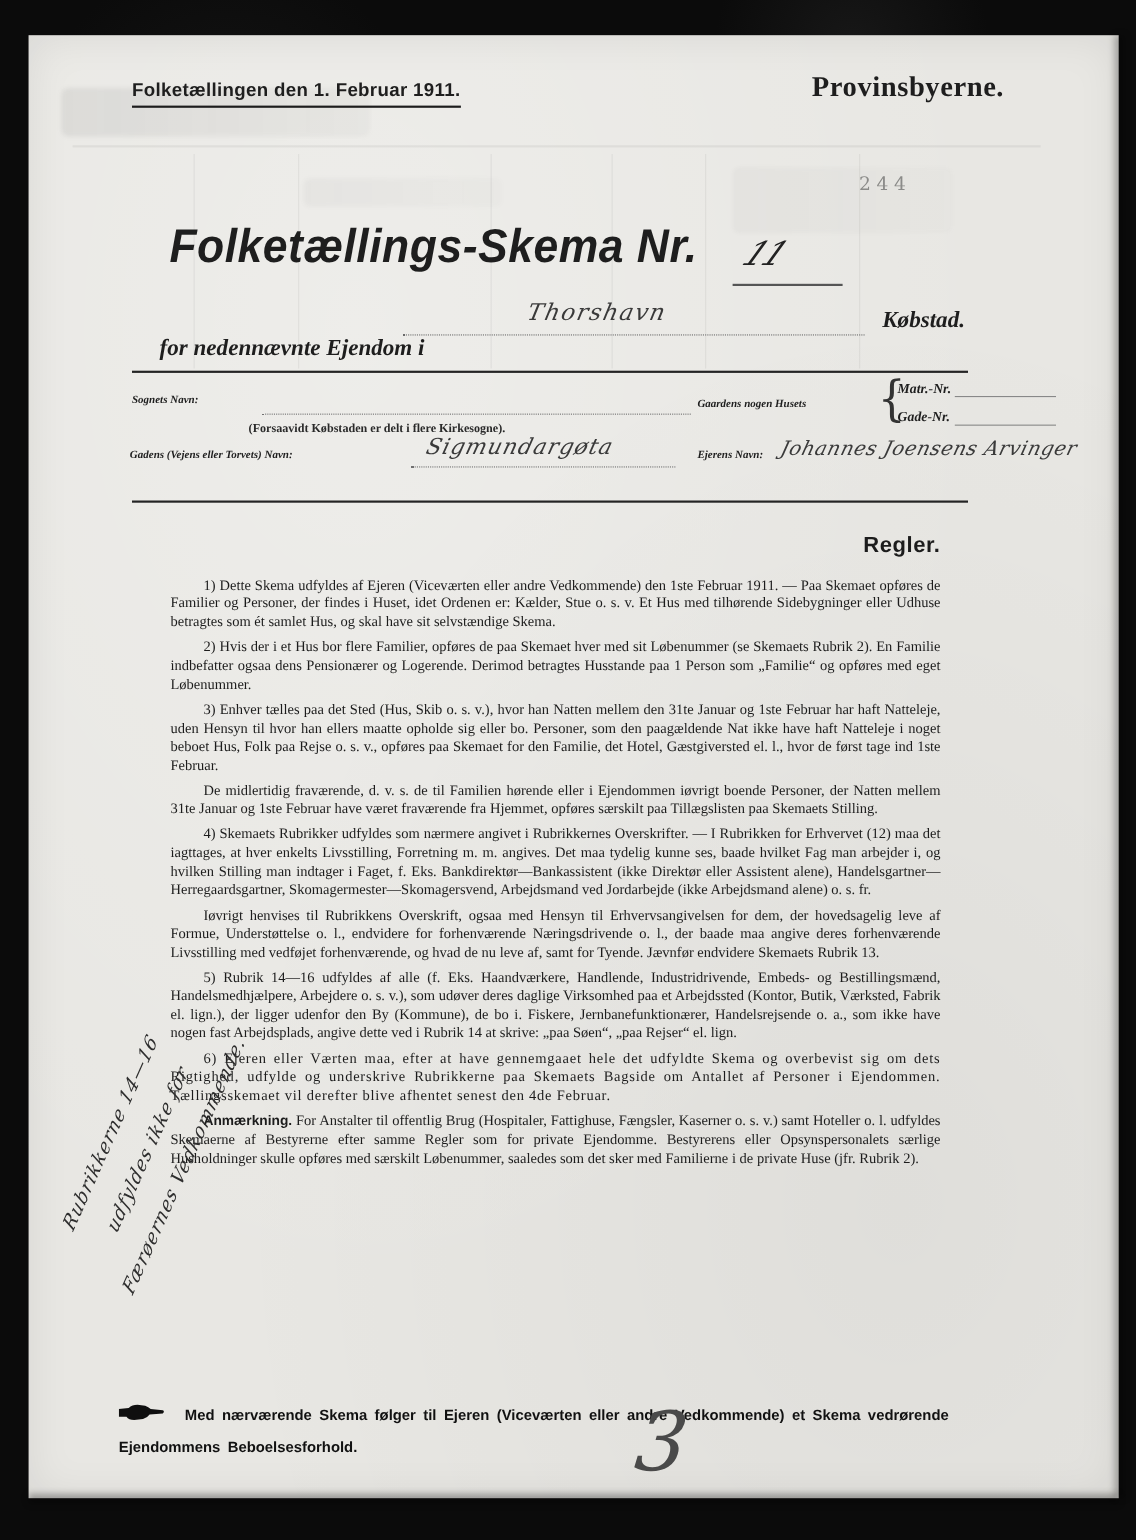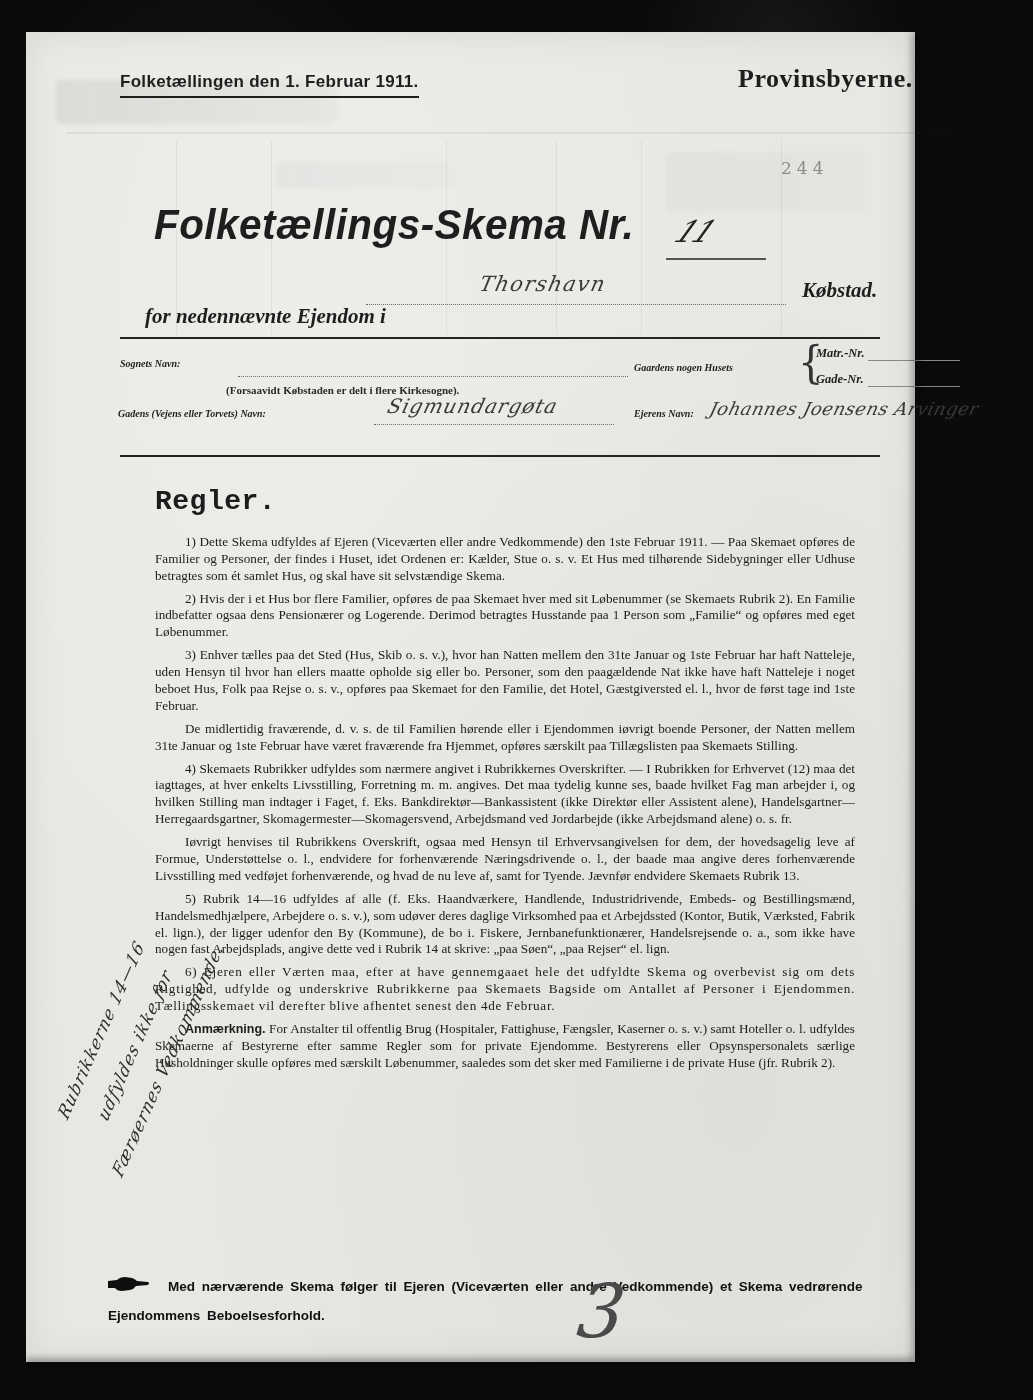--- a/index.html
+++ b/index.html
@@ -10,21 +10,21 @@
     overflow:hidden;
     font-family:"Liberation Serif", serif;
   }
   .scan-noise{
     position:absolute;inset:0;
     background:
       radial-gradient(circle at 20% 10%, rgba(40,40,40,.35), transparent 12%),
       radial-gradient(circle at 75% 3%, rgba(60,60,60,.25), transparent 8%);
   }
   .page{
-    position:absolute;left:26px;top:32px;width:889px;height:1330px;
+    position:absolute;left:26px;top:32px;width:991px;height:1330px;
     background:#e8e7e3;
     background-image:
       radial-gradient(ellipse at 30% 20%, rgba(255,255,255,.25), transparent 60%),
       radial-gradient(ellipse at 80% 80%, rgba(0,0,0,.04), transparent 55%);
     box-shadow:inset 0 0 40px rgba(0,0,0,.08);
     color:#1e1e1e;
   }
   
   .ghost-line{position:absolute;background:rgba(60,60,60,.07);}
   .ghost-blob{
@@ -87,22 +87,22 @@
     font-family:"DejaVu Serif", serif;color:#333;transform:scaleY(1.1);
   }
   .mg-label{font-size:12.5px;}
   .hw-street{position:absolute;left:362px;top:362px;font-size:20px;transform:skewX(-14deg);letter-spacing:1px;}
   .hw-owner{position:absolute;left:684px;top:366px;font-size:18px;transform:skewX(-14deg);letter-spacing:.5px;white-space:nowrap;}
   .rules{
     position:absolute;left:129px;top:452px;width:700px;
     font-size:13.2px;line-height:1.28;text-align:justify;color:#1c1c1c;
   }
   .rules h2{
-    font-family:Liberation Mono, monospace;
-    text-align:left;font-size:28px;margin:0 0 14px 0;letter-spacing:.5px;
+    font-family:Liberation Sans, sans-serif;
+    text-align:right;font-size:20px;margin:0 0 14px 0;letter-spacing:.5px;
   }
   .rules p{margin:0 0 6px 0;text-indent:30px;}
   .rules p.sp{letter-spacing:.7px;}
   .anm-label{font-family:"Liberation Sans", sans-serif;font-weight:bold;font-size:12.5px;letter-spacing:0;}
   .footer-note{
     position:absolute;left:82px;top:1242px;width:760px;
     font-family:"Liberation Sans", sans-serif;font-weight:bold;font-size:13.5px;
     line-height:1.9;word-spacing:3px;color:#111;
   }
   .manicule{display:inline-block;vertical-align:-3px;margin-right:18px;}

